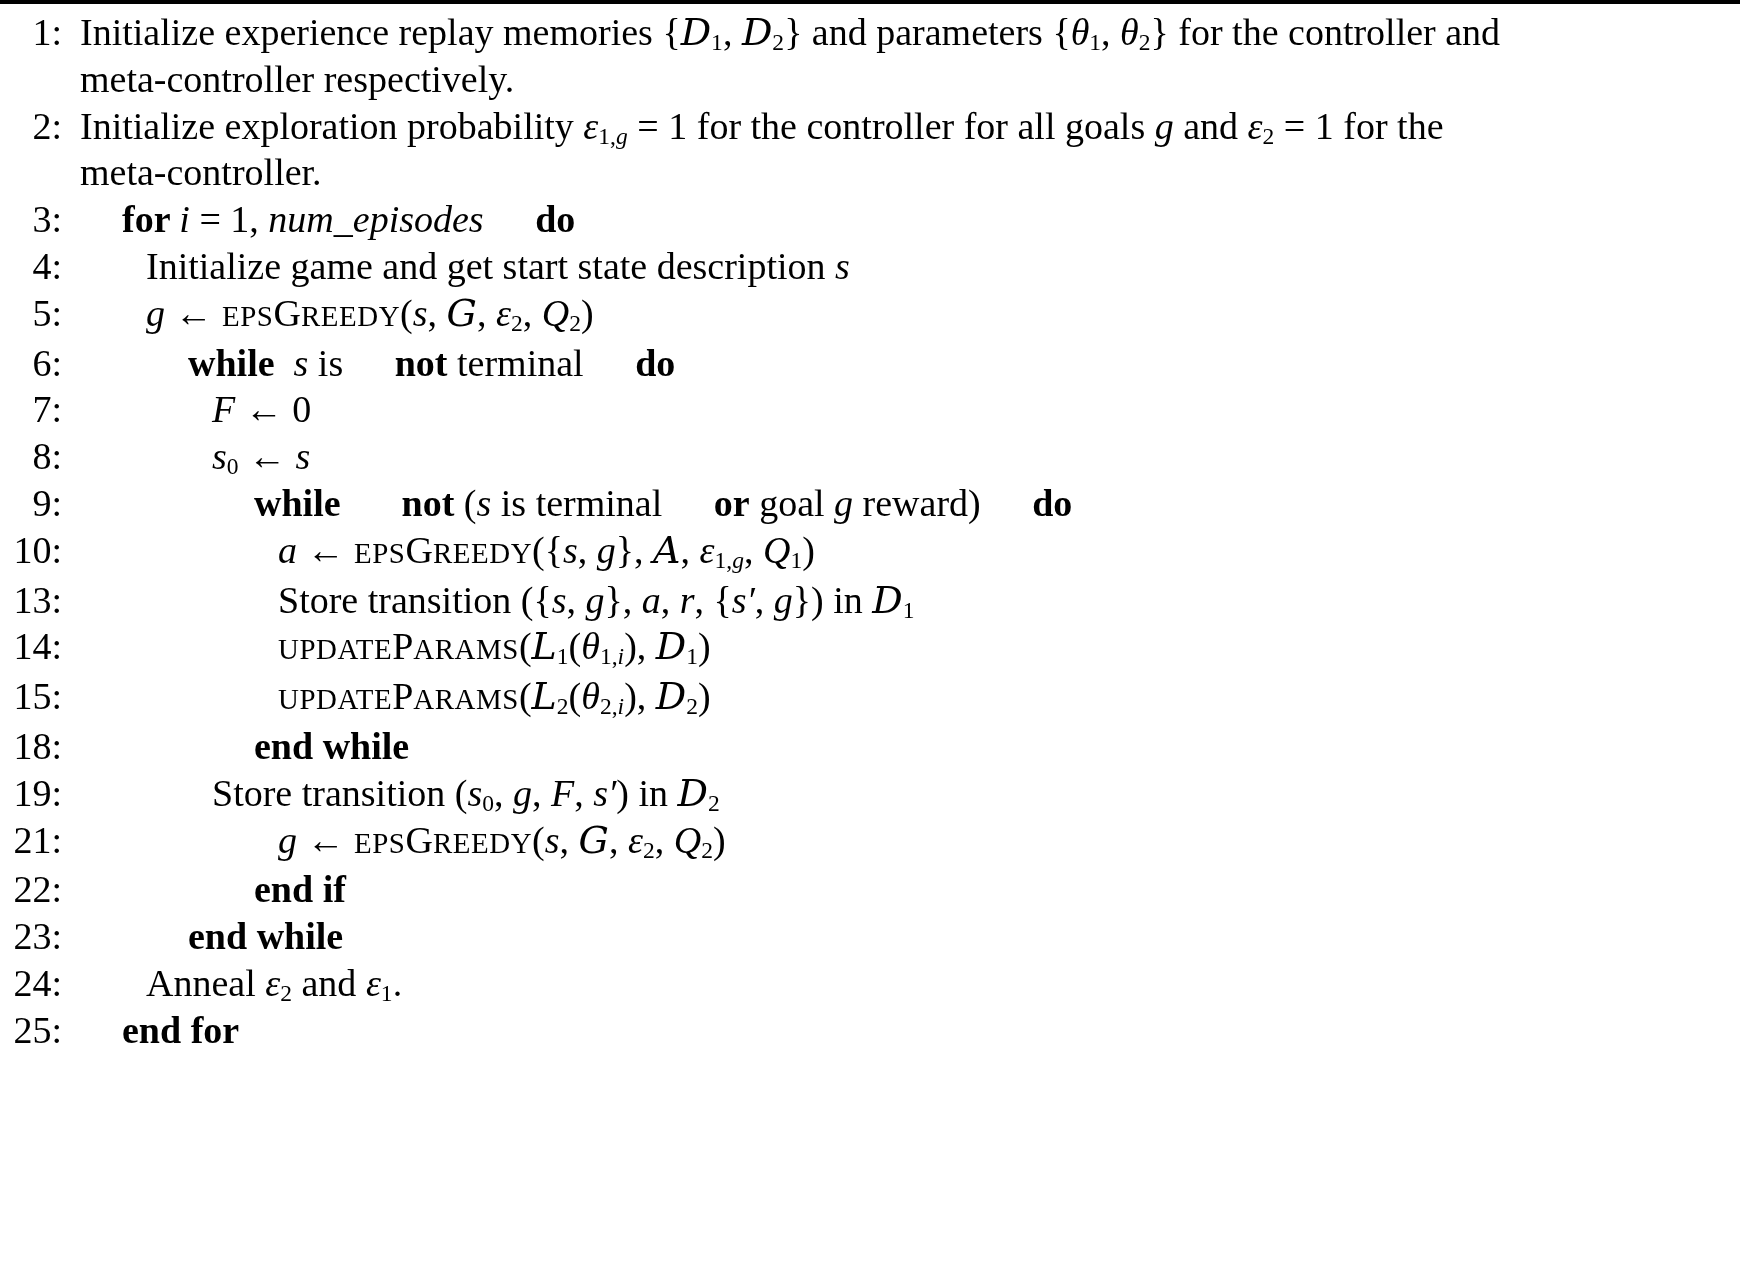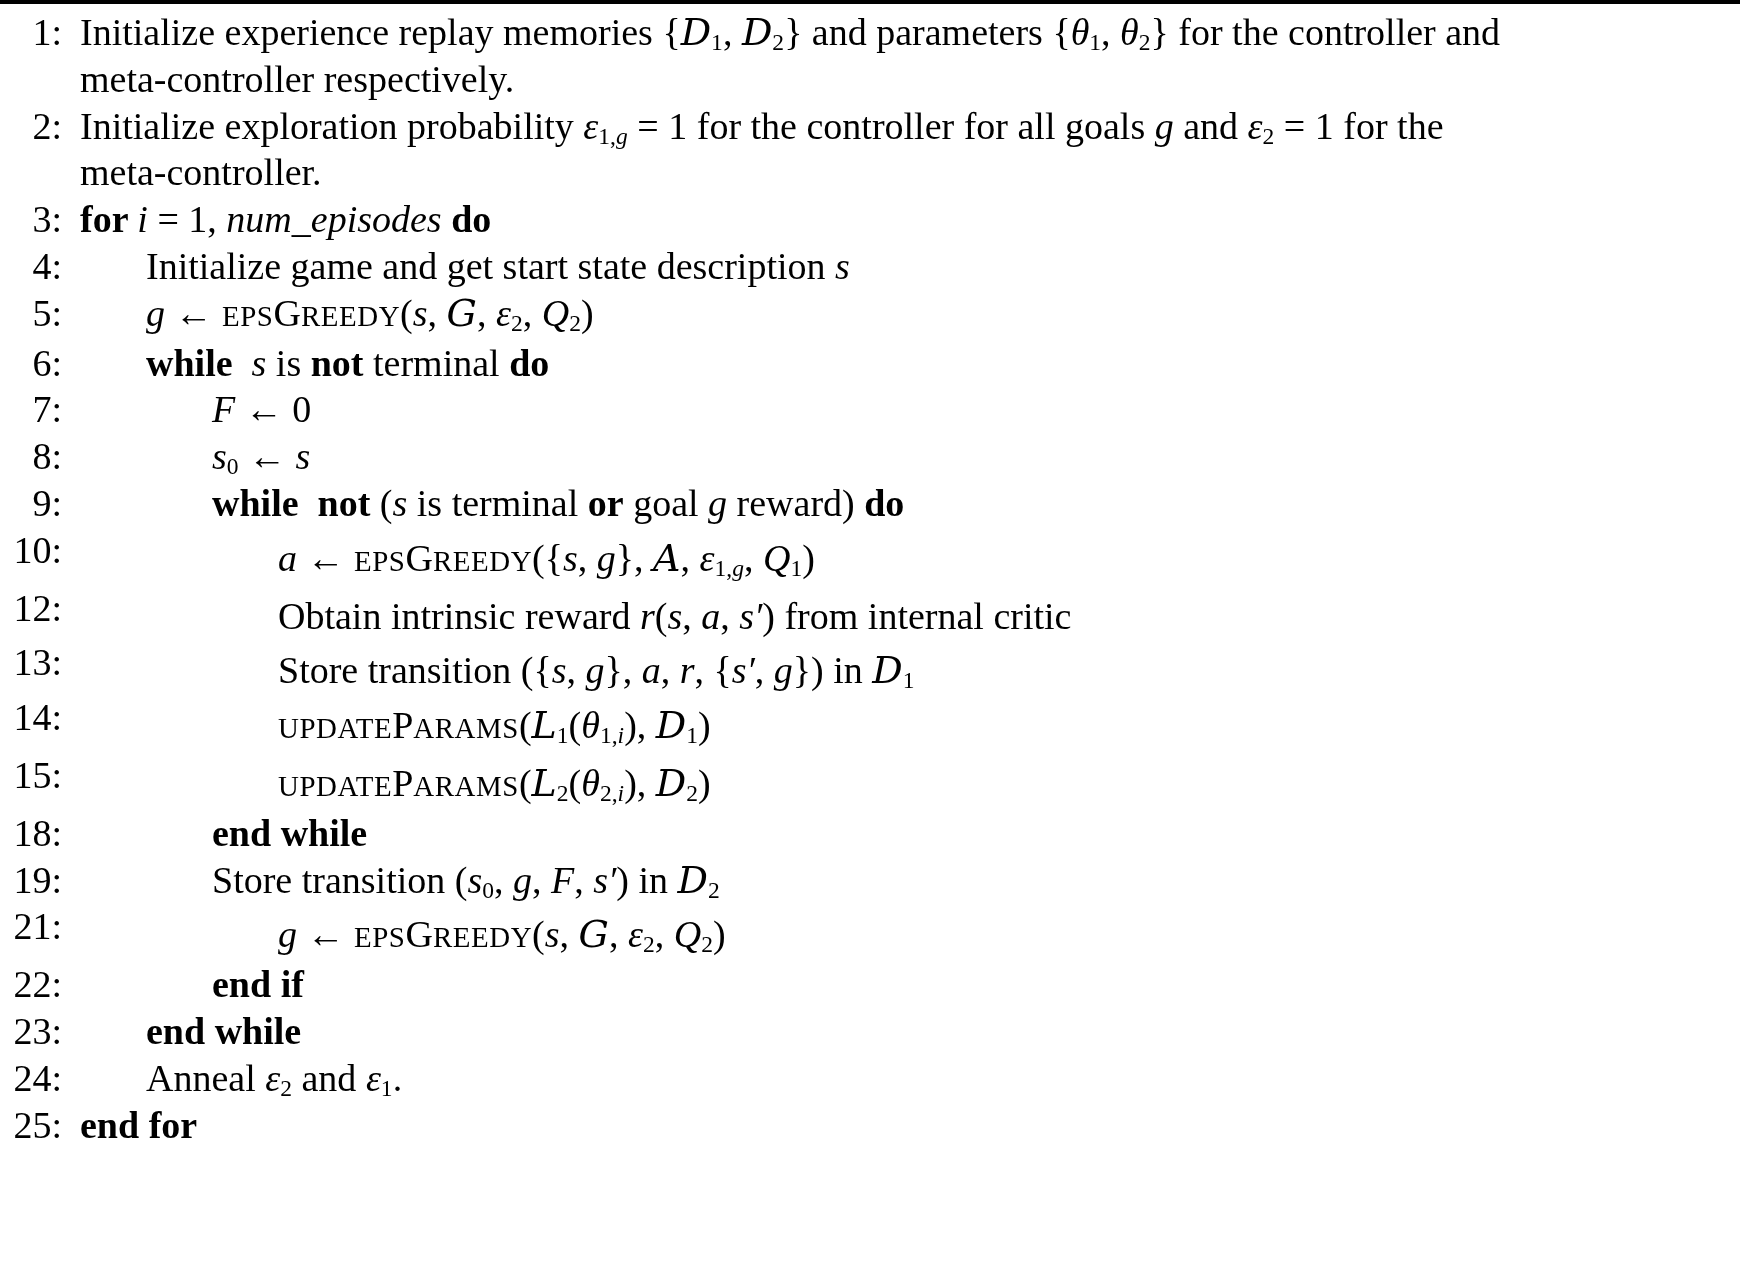--- a/index.html
+++ b/index.html
@@ -9,23 +9,23 @@
     font-size:38px;overflow:hidden;box-sizing:border-box;
   }
   .top-rule{height:4px;background:#000000;margin:0 0 5px 0;}
   .alg-body{}
   .alg-line{display:flex;line-height:46.8px;}
   .num{flex:0 0 62px;text-align:right;white-space:pre;}
   .content{flex:1;white-space:pre-wrap;}
   .indent-0{padding-left:18px;}
   .indent-1{padding-left:84px;}
   .indent-2{padding-left:150px;}
-  .indent-3{padding-left:216px;margin-top:8px;}
+  .indent-3{padding-left:216px;}
   .seg-r{}
-  .seg-b{font-weight:700;}
+  .seg-b{font-weight:700;margin-left:42px;}
   .seg-i{font-style:italic;}
   .seg-cal{font-style:italic;font-family:"DejaVu Serif",serif;}
   .seg-sc{font-size:0.76em;letter-spacing:0.02em;}
   .seg-sub{font-size:0.62em;vertical-align:-0.22em;line-height:0;}
   .seg-subi{font-size:0.62em;vertical-align:-0.22em;line-height:0;font-style:italic;}
 </style>
 </head>
 <body>
 
 <div class="page">
@@ -65,24 +65,20 @@
       </div>
       <div class="alg-line">
         <span class="num">9:</span>
         <span class="content indent-2"><span class="seg-b">while</span><span class="seg-r">  </span><span class="seg-b">not</span><span class="seg-r"> (</span><span class="seg-i">s</span><span class="seg-r"> is terminal </span><span class="seg-b">or</span><span class="seg-r"> goal </span><span class="seg-i">g</span><span class="seg-r"> reward) </span><span class="seg-b">do</span></span>
       </div>
       <div class="alg-line">
         <span class="num">10:</span>
         <span class="content indent-3"><span class="seg-i">a</span><span class="seg-r"> ← </span><span class="seg-sc">EPS</span><span class="seg-r">G</span><span class="seg-sc">REEDY</span><span class="seg-r">({</span><span class="seg-i">s</span><span class="seg-r">, </span><span class="seg-i">g</span><span class="seg-r">}, </span><span class="seg-cal">A</span><span class="seg-r">, </span><span class="seg-i">ε</span><span class="seg-sub">1,</span><span class="seg-subi">g</span><span class="seg-r">, </span><span class="seg-i">Q</span><span class="seg-sub">1</span><span class="seg-r">)</span></span>
       </div>
       <div class="alg-line">
-        <span class="num">12:</span>
-        <span class="content indent-3"><span class="seg-r">Obtain intrinsic reward </span><span class="seg-i">r</span><span class="seg-r">(</span><span class="seg-i">s</span><span class="seg-r">, </span><span class="seg-i">a</span><span class="seg-r">, </span><span class="seg-i">s′</span><span class="seg-r">) from internal critic</span></span>
-      </div>
-      <div class="alg-line">
         <span class="num">13:</span>
         <span class="content indent-3"><span class="seg-r">Store transition ({</span><span class="seg-i">s</span><span class="seg-r">, </span><span class="seg-i">g</span><span class="seg-r">}, </span><span class="seg-i">a</span><span class="seg-r">, </span><span class="seg-i">r</span><span class="seg-r">, {</span><span class="seg-i">s′</span><span class="seg-r">, </span><span class="seg-i">g</span><span class="seg-r">}) in </span><span class="seg-cal">D</span><span class="seg-sub">1</span></span>
       </div>
       <div class="alg-line">
         <span class="num">14:</span>
         <span class="content indent-3"><span class="seg-sc">UPDATE</span><span class="seg-r">P</span><span class="seg-sc">ARAMS</span><span class="seg-r">(</span><span class="seg-cal">L</span><span class="seg-sub">1</span><span class="seg-r">(</span><span class="seg-i">θ</span><span class="seg-sub">1,</span><span class="seg-subi">i</span><span class="seg-r">), </span><span class="seg-cal">D</span><span class="seg-sub">1</span><span class="seg-r">)</span></span>
       </div>
       <div class="alg-line">
         <span class="num">15:</span>
         <span class="content indent-3"><span class="seg-sc">UPDATE</span><span class="seg-r">P</span><span class="seg-sc">ARAMS</span><span class="seg-r">(</span><span class="seg-cal">L</span><span class="seg-sub">2</span><span class="seg-r">(</span><span class="seg-i">θ</span><span class="seg-sub">2,</span><span class="seg-subi">i</span><span class="seg-r">), </span><span class="seg-cal">D</span><span class="seg-sub">2</span><span class="seg-r">)</span></span>

